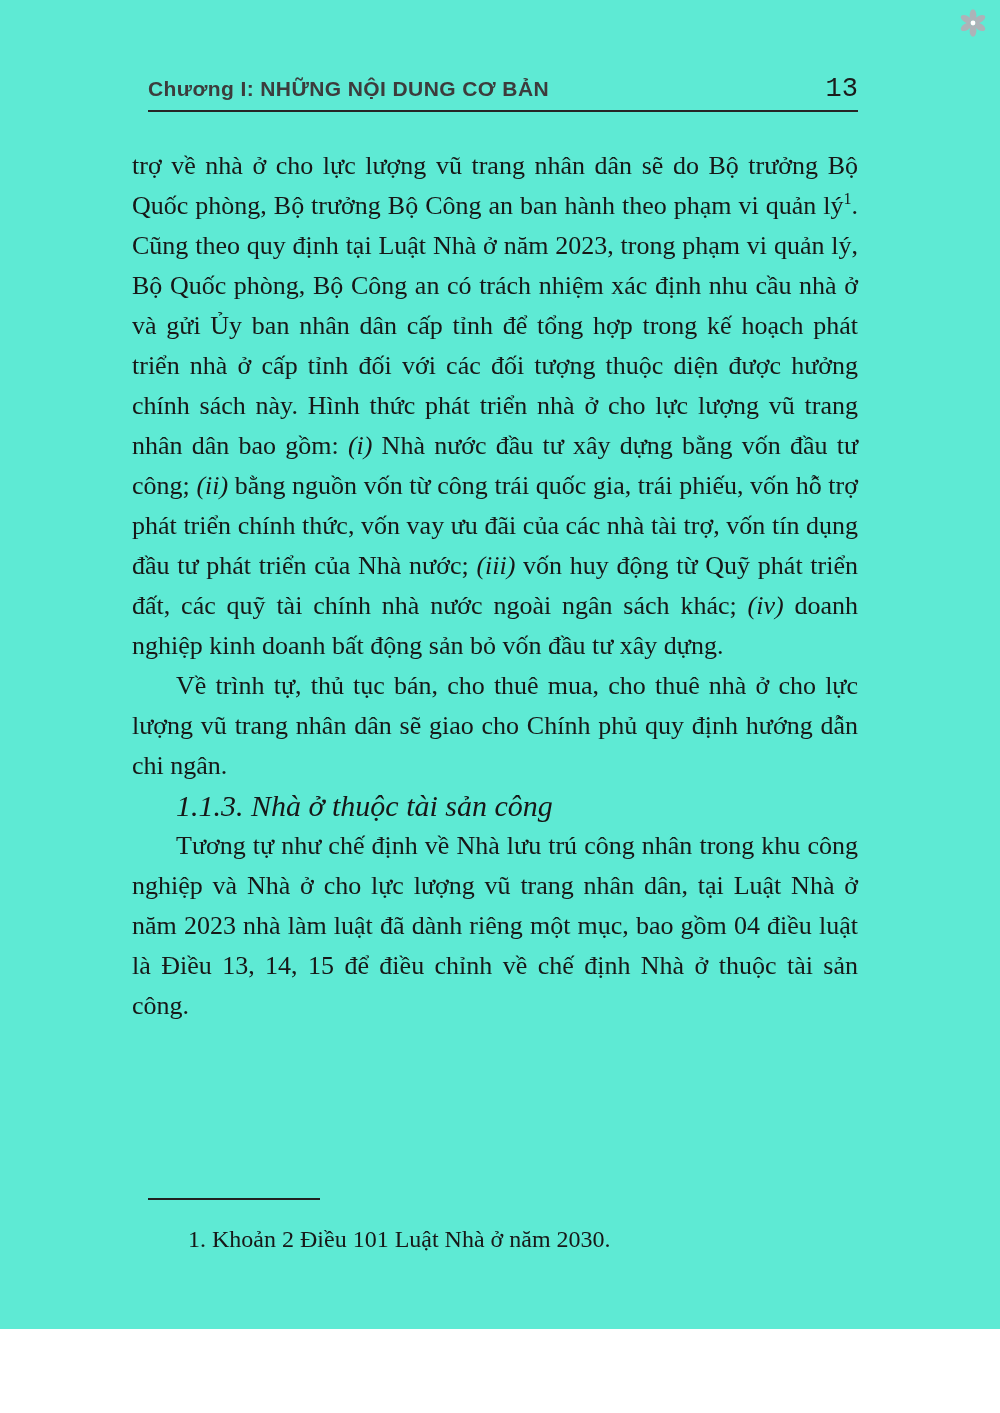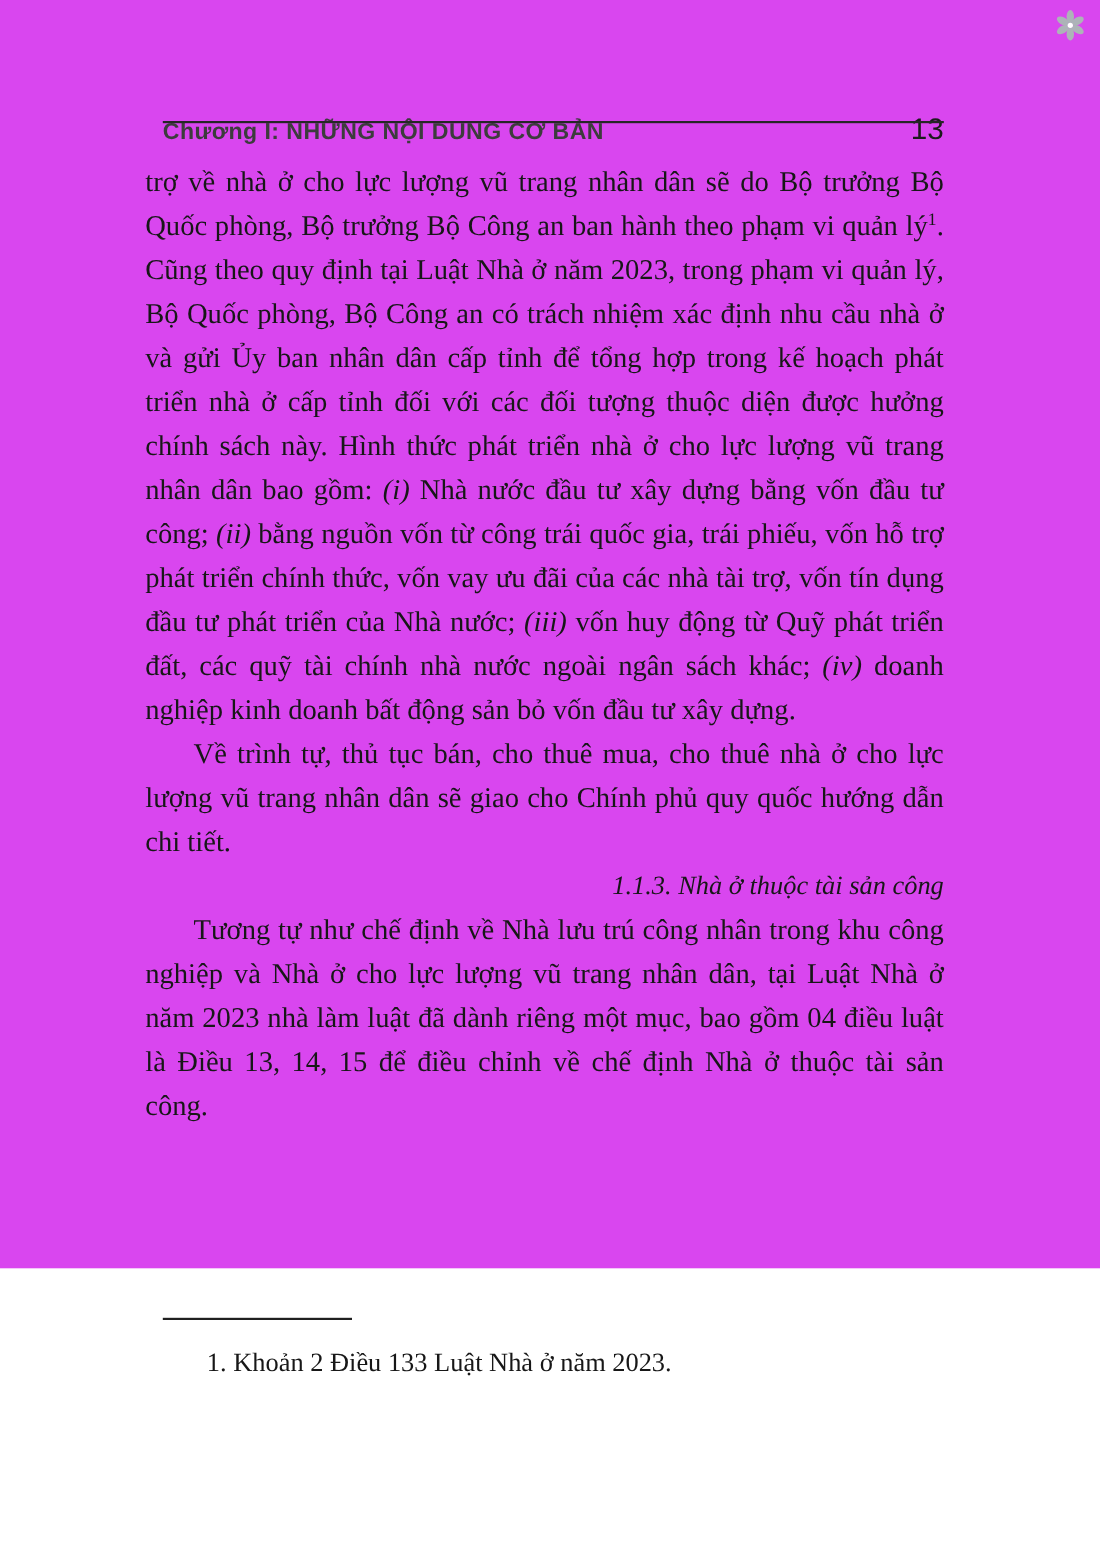--- a/index.html
+++ b/index.html
@@ -7,22 +7,22 @@
   body {
     background: #ffffff;
     font-family: "Liberation Serif", "DejaVu Serif", serif;
     color: #1b1b1b;
     position: relative;
     overflow: hidden;
   }
   .page {
     position: relative;
     width: 1000px;
-    height: 1153px;
-    background: #d946ef;
+    height: 1329px;
+    background: #5eead4;
   }
   .corner-decoration {
     position: absolute;
     top: 8px;
     right: 12px;
     width: 30px;
     height: 30px;
   }
   .running-head {
     position: absolute;
@@ -34,24 +34,23 @@
     align-items: baseline;
   }
   .chapter-title {
     font-family: "Liberation Sans", "DejaVu Sans", sans-serif;
     font-weight: 700;
     font-size: 21px;
     color: #3c3c3c;
     letter-spacing: 0.4px;
   }
   .page-number {
-    font-family: Liberation Sans, sans-serif;
+    font-family: Liberation Mono, monospace;
     font-size: 27px;
     color: #1b1b1b;
-    margin-top: 28px;
   }
   .head-rule {
     position: absolute;
     top: 110px;
     left: 148px;
     right: 142px;
     height: 2px;
     background: #262626;
   }
   .page-body {
@@ -66,26 +65,26 @@
   }
   .para { text-indent: 44px; }
   .para.no-indent { text-indent: 0; }
   .italic { font-style: italic; }
   sup.fn-ref {
     font-size: 16px;
     line-height: 0;
     vertical-align: super;
   }
   .subheading {
-    font-size: 24px;
+    font-size: 30px;
     line-height: 40px;
     font-weight: 400;
     font-style: italic;
     text-indent: 44px;
-    text-align: right;
+    text-align: left;
   }
   .footnote-area {
     position: absolute;
     top: 1198px;
     left: 148px;
     right: 142px;
   }
   .foot-rule {
     width: 172px;
     height: 2px;
@@ -123,26 +122,26 @@
     <span class="chapter-title">Chương I: NHỮNG NỘI DUNG CƠ BẢN</span>
     <span class="page-number">13</span>
   </header>
 
   <div class="head-rule"></div>
 
   <main class="page-body">
 
     <p class="para no-indent"><span>trợ về nhà ở cho lực lượng vũ trang nhân dân sẽ do Bộ trưởng Bộ Quốc phòng, Bộ trưởng Bộ Công an ban hành theo phạm vi quản lý</span><sup class="fn-ref">1</sup><span>. Cũng theo quy định tại Luật Nhà ở năm 2023, trong phạm vi quản lý, Bộ Quốc phòng, Bộ Công an có trách nhiệm xác định nhu cầu nhà ở và gửi Ủy ban nhân dân cấp tỉnh để tổng hợp trong kế hoạch phát triển nhà ở cấp tỉnh đối với các đối tượng thuộc diện được hưởng chính sách này. Hình thức phát triển nhà ở cho lực lượng vũ trang nhân dân bao gồm: </span><span class="italic">(i)</span><span> Nhà nước đầu tư xây dựng bằng vốn đầu tư công; </span><span class="italic">(ii)</span><span> bằng nguồn vốn từ công trái quốc gia, trái phiếu, vốn hỗ trợ phát triển chính thức, vốn vay ưu đãi của các nhà tài trợ, vốn tín dụng đầu tư phát triển của Nhà nước; </span><span class="italic">(iii)</span><span> vốn huy động từ Quỹ phát triển đất, các quỹ tài chính nhà nước ngoài ngân sách khác; </span><span class="italic">(iv)</span><span> doanh nghiệp kinh doanh bất động sản bỏ vốn đầu tư xây dựng.</span></p>
 
-    <p class="para">Về trình tự, thủ tục bán, cho thuê mua, cho thuê nhà ở cho lực lượng vũ trang nhân dân sẽ giao cho Chính phủ quy quốc hướng dẫn chi tiết.</p>
+    <p class="para">Về trình tự, thủ tục bán, cho thuê mua, cho thuê nhà ở cho lực lượng vũ trang nhân dân sẽ giao cho Chính phủ quy định hướng dẫn chi ngân.</p>
 
     <h3 class="subheading">1.1.3. Nhà ở thuộc tài sản công</h3>
 
     <p class="para">Tương tự như chế định về Nhà lưu trú công nhân trong khu công nghiệp và Nhà ở cho lực lượng vũ trang nhân dân, tại Luật Nhà ở năm 2023 nhà làm luật đã dành riêng một mục, bao gồm 04 điều luật là Điều 13, 14, 15 để điều chỉnh về chế định Nhà ở thuộc tài sản công.</p>
 
   </main>
 
   <footer class="footnote-area">
     <div class="foot-rule"></div>
-    <p class="footnote-text">1. Khoản 2 Điều 133 Luật Nhà ở năm 2023.</p>
+    <p class="footnote-text">1. Khoản 2 Điều 101 Luật Nhà ở năm 2030.</p>
   </footer>
 
 </div>
 
 </body></html>

